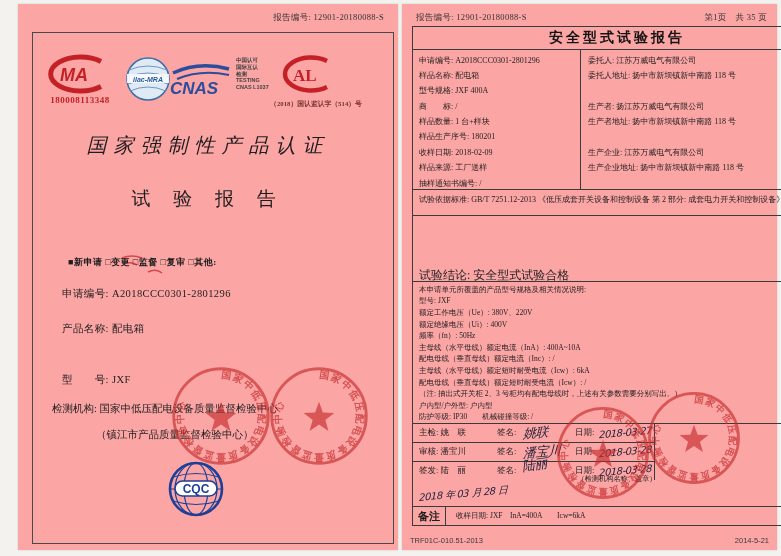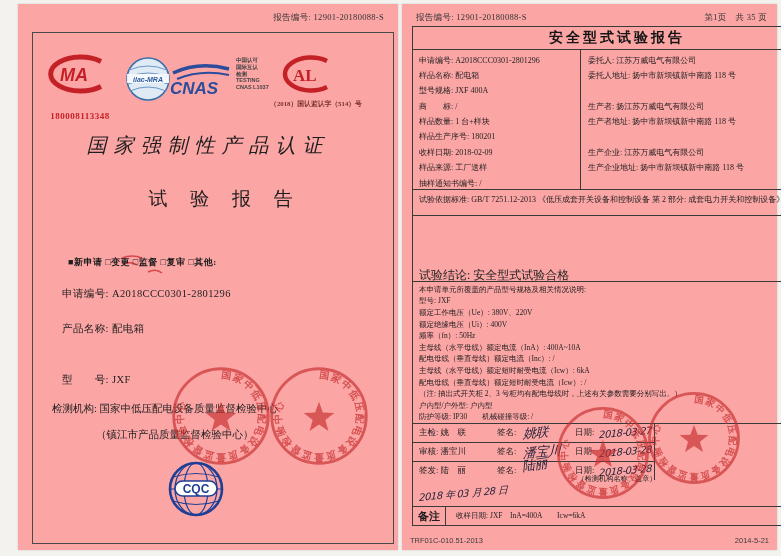--- a/index.html
+++ b/index.html
@@ -5,26 +5,26 @@
   html,body{margin:0;padding:0;}
   body{background:#eceae6;font-family:"Liberation Serif","DejaVu Serif",serif;color:#222;}
   .canvas{position:relative;width:781px;height:556px;background:#f4f2ee;overflow:hidden;}
   .page{position:absolute;background:#fca5a5;}
   .page-left{left:18px;top:4px;width:380px;height:546px;box-shadow:0 0 2px rgba(0,0,0,.15);}
   .page-right{left:402px;top:4px;width:375px;height:546px;box-shadow:0 0 2px rgba(0,0,0,.15);}
   .abs{position:absolute;}
   .hdr{font-size:8.5px;color:#333;letter-spacing:.3px;}
   .cover-box{position:absolute;left:14px;top:28px;width:360px;height:510px;border:1px solid #4a4a4a;}
   .cover-title1{left:0;top:128px;width:100%;text-align:center;font-size:20px;letter-spacing:7px;color:#1d1d1d;font-style:italic;}
-  .cover-title2{left:17px;top:182px;width:100%;text-align:center;font-size:19px;letter-spacing:9px;color:#1d1d1d;}
+  .cover-title2{left:0;top:182px;width:100%;text-align:center;font-size:19px;letter-spacing:9px;color:#1d1d1d;}
   .chkline{left:50px;top:252px;font-size:9px;font-weight:700;color:#1d1d1d;letter-spacing:.5px;}
   .fieldline{left:44px;font-size:10.5px;color:#1d1d1d;letter-spacing:.4px;}
   .agency{left:34px;top:398px;font-size:10.5px;color:#1d1d1d;}
   .agency2{left:78px;top:424px;font-size:10.5px;color:#1d1d1d;}
-  .cma-num{left:22px;top:107px;width:80px;text-align:center;font-size:9px;font-weight:700;color:#c42127;letter-spacing:.5px;}
+  .cma-num{left:22px;top:91px;width:80px;text-align:center;font-size:9px;font-weight:700;color:#c42127;letter-spacing:.5px;}
   .cal-cap{left:230px;top:95px;width:136px;font-size:6.8px;color:#7a3030;font-weight:700;text-align:center;}
   .cnas-lines{left:218px;top:53px;font-size:5.5px;line-height:6.8px;color:#444;font-family:"Liberation Sans",sans-serif;font-weight:700;}
   .stamp{opacity:.82;pointer-events:none;}
   
   .rtable{position:absolute;left:10px;top:22px;width:410px;height:500px;border:1.4px solid #3a3a3a;display:flex;flex-direction:column;box-sizing:border-box;background:transparent;}
   .trow{border-bottom:1px solid #3a3a3a;box-sizing:border-box;position:relative;}
   .trow:last-child{border-bottom:none;}
   .r-title{height:30px;display:flex;align-items:center;justify-content:center;font-size:14px;font-weight:600;letter-spacing:3px;color:#151515;}
   .r-info{height:140px;display:flex;}
   .cell-l{width:168px;border-right:1px solid #3a3a3a;box-sizing:border-box;padding:5px 2px 0 6px;}

